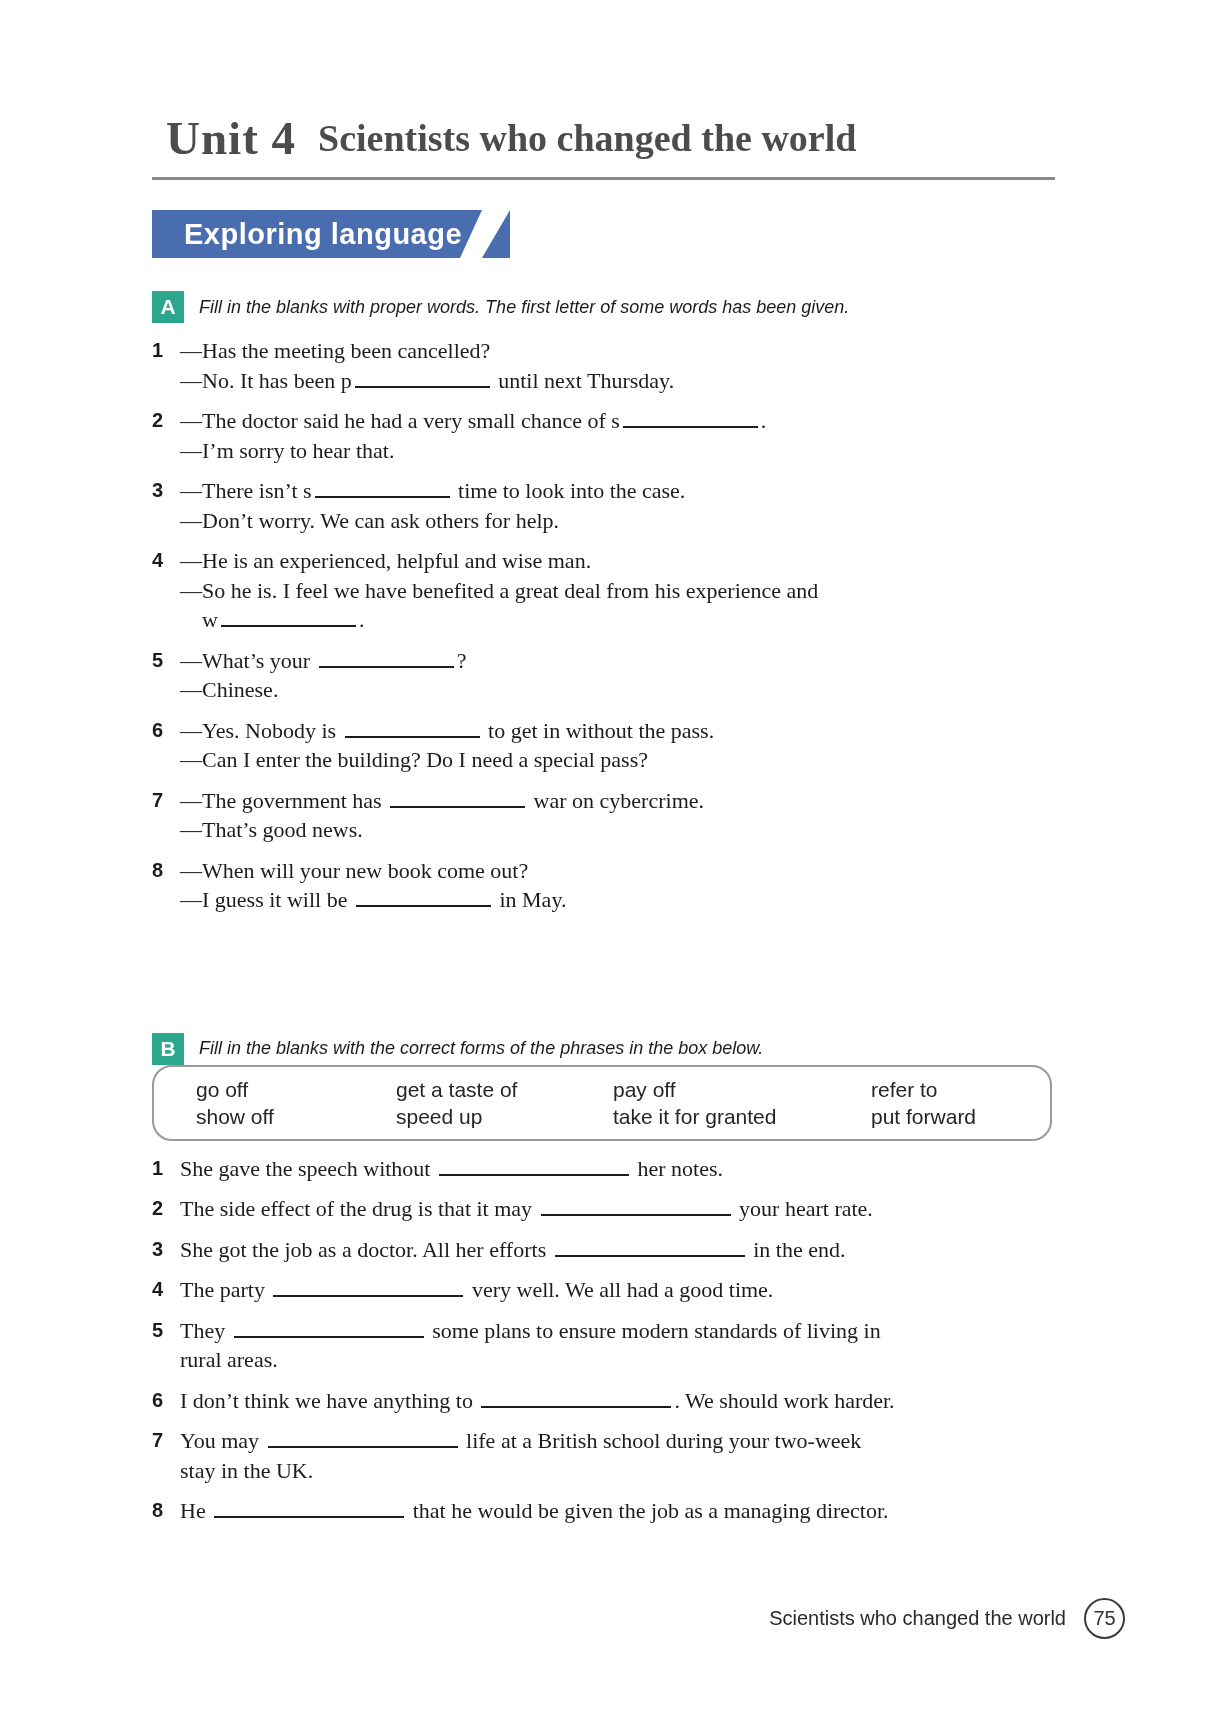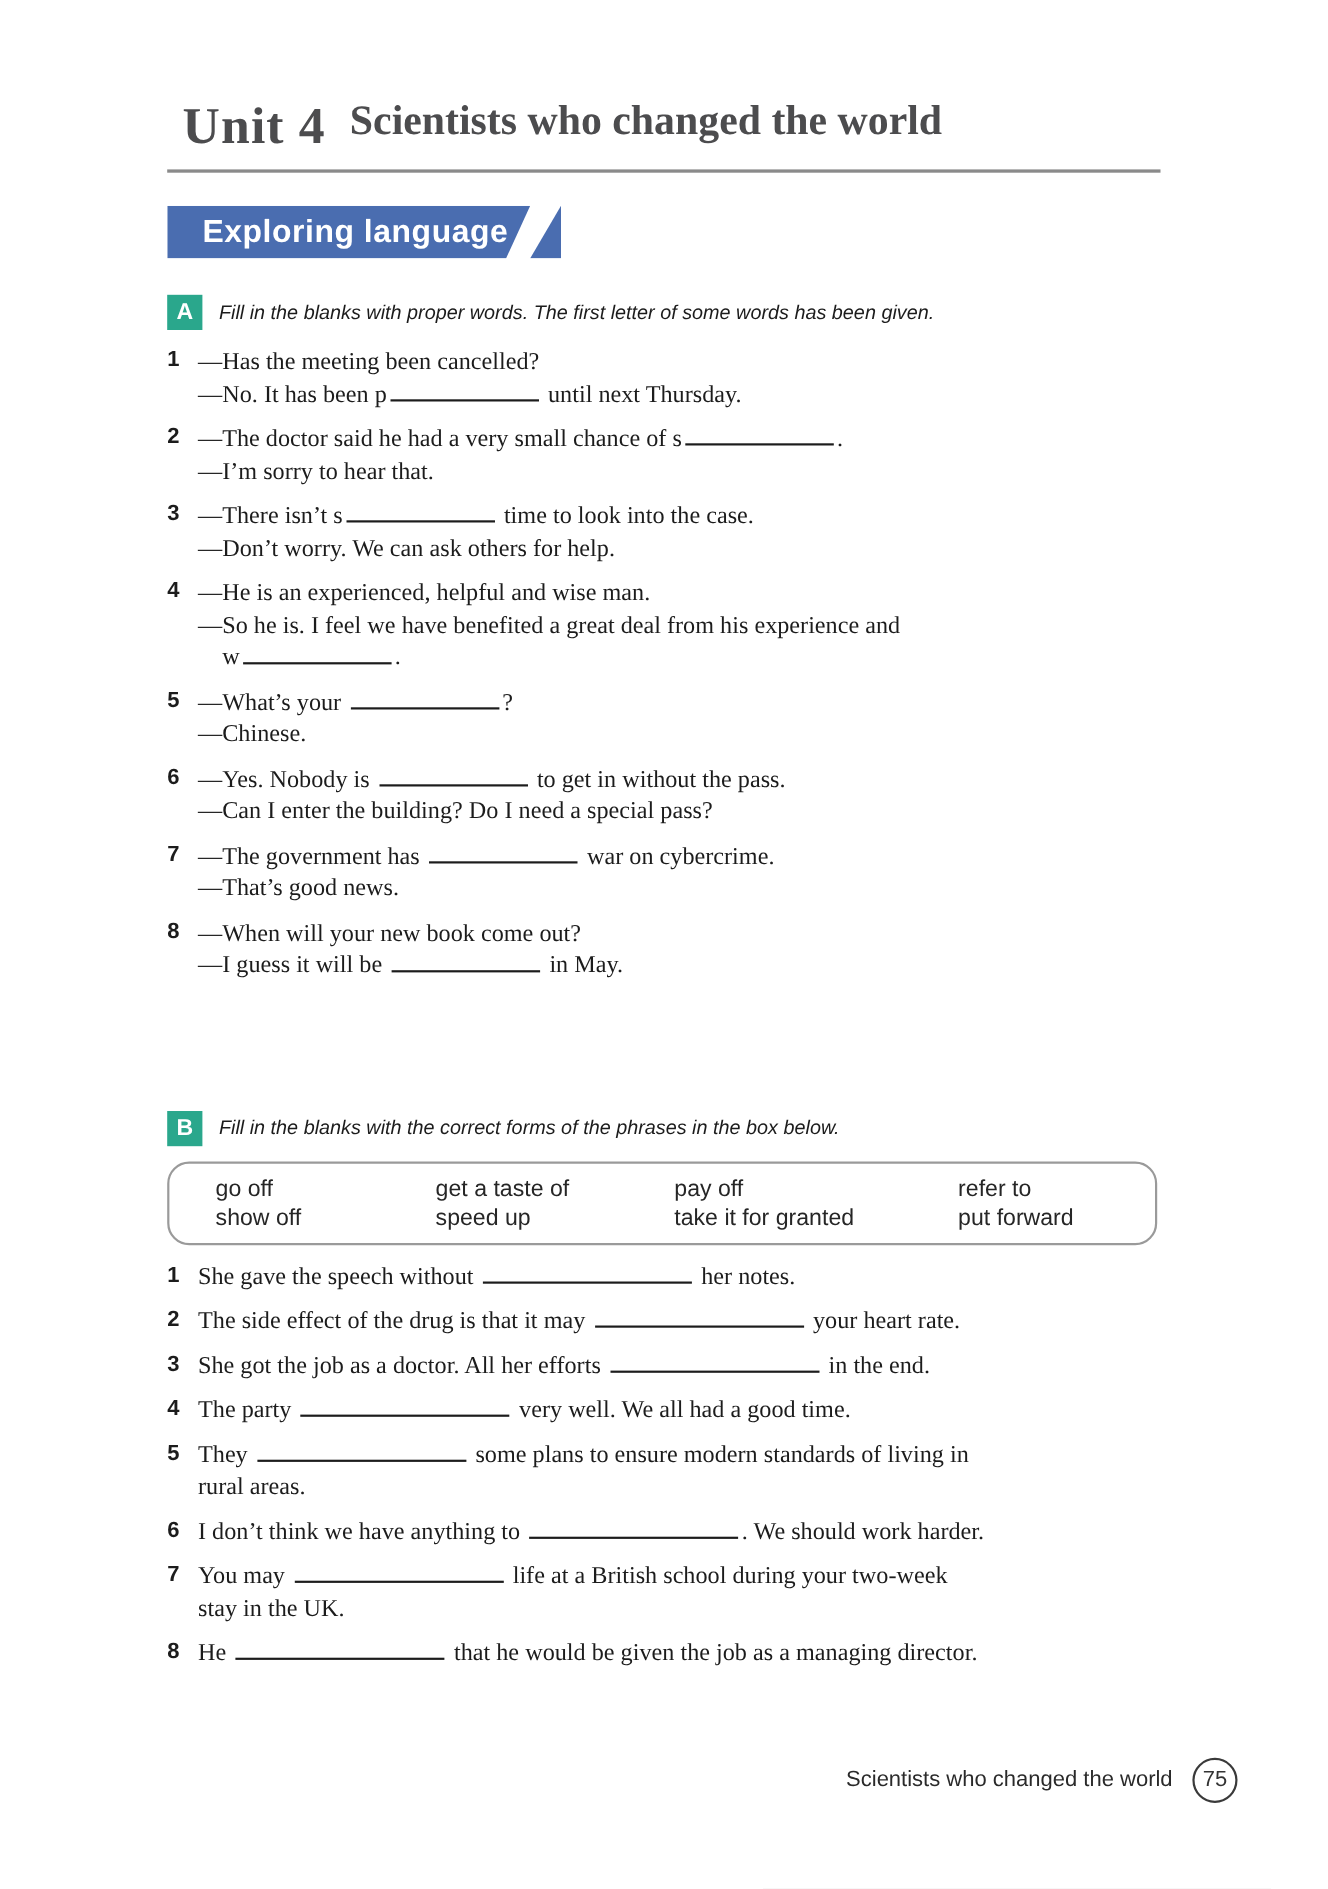--- a/index.html
+++ b/index.html
@@ -11,21 +11,21 @@
     background: #ffffff;
     overflow: hidden;
     --banner-blue: #4a6db0;
     --badge-teal: #2aa78c;
     --title-gray: #4c4c4e;
     --ink: #1c1c1c;
   }
   .content { position: absolute; left: 152px; top: 0; width: 905px; }
 
   
-  .title-row { display: flex; align-items: flex-start; gap: 22px; padding-top: 88px; padding-left: 14px; }
+  .title-row { display: flex; align-items: center; gap: 22px; padding-top: 111px; padding-left: 14px; }
   .unit-label { font-family: "Liberation Serif", serif; font-weight: bold; font-size: 47px; color: var(--title-gray); letter-spacing: 1px; }
   .unit-title { font-family: "Liberation Serif", serif; font-weight: bold; font-size: 38px; color: var(--title-gray); }
   .title-rule { margin-top: 12px; border-bottom: 3px solid #8a8a8a; width: 903px; }
 
   
   .banner-wrap { display: flex; margin-top: 30px; height: 48px; }
   .banner {
     background: var(--banner-blue);
     width: 330px; height: 48px;
     display: flex; align-items: center;
@@ -71,21 +71,20 @@
   .ex-line { font-size: 22px; color: var(--ink); line-height: 29.5px; white-space: nowrap; }
   .blank {
     display: inline-block;
     border-bottom: 2px solid #1c1c1c;
     height: 20px; vertical-align: baseline;
     margin: 0 3px;
   }
 
   
   .phrase-box {
-    margin-top: 14px;
     width: 900px;
     border: 2px solid #9a9a9a;
     border-radius: 20px;
     padding: 9px 10px 9px 42px;
     display: grid;
     grid-template-columns: 200px 217px 258px auto;
     font-family: "Liberation Sans", sans-serif;
     font-size: 21px; color: #262626;
   }
   .phrase-col .phrase { line-height: 27px; }

